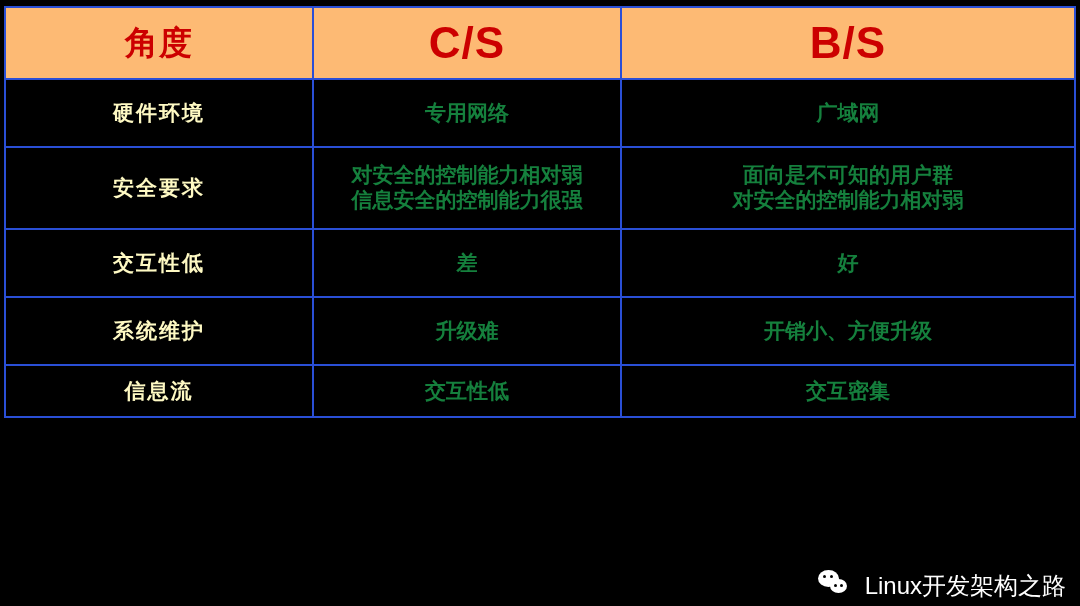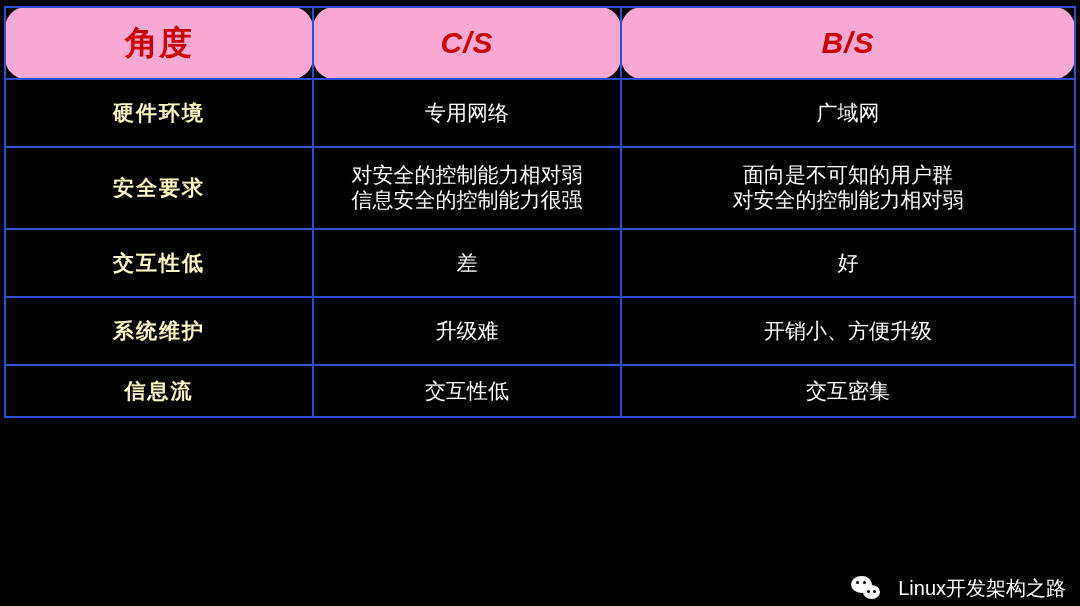--- a/index.html
+++ b/index.html
@@ -32,65 +32,63 @@
 
   table.compare th, table.compare td {
     border: 2px solid #2a4fd6;
     text-align: center;
     vertical-align: middle;
     padding: 2px 4px;
     line-height: 1.18;
   }
   
   thead tr.header-row th {
-    background: #f9a8d4;
+    background: #fdba74;
     color: #cc0000;
     font-weight: bold;
     font-size: 33px;
     height: 66px;
     border-color: #2a4fd6;
     letter-spacing: 1px;
-    border-radius: 21px;
   }
   thead tr.header-row th.col-cs,
   thead tr.header-row th.col-bs {
-    font-size: 30px;
-    font-style: italic;
+    font-size: 44px;
   }
   
   tbody td {
     background: #000000;
     height: 62px;
   }
   tbody td.aspect {
     color: #fef9c3;
     font-weight: bold;
     font-size: 21px;
     letter-spacing: 2px;
   }
   tbody td.cell {
-    color: #ffffff;
+    color: #15803d;
     font-size: 21px;
-    font-weight: normal;
+    font-weight: bold;
     text-align: center;
   }
   tbody tr.tall td { height: 76px; }
   tbody tr.last td { height: 46px; }
   .line { display: block; }
 
   
   .watermark {
     position: absolute;
     right: 14px;
     bottom: 10px;
     display: flex;
-    align-items: flex-end;
+    align-items: flex-start;
     gap: 17px;
     color: #ffffff;
-    font-size: 20px;
+    font-size: 24px;
     z-index: 5;
   }
   .wx-icon {
     width: 30px;
     height: 26px;
     position: relative;
     display: inline-block;
   }
   .wx-icon .b1, .wx-icon .b2 {
     position: absolute;

